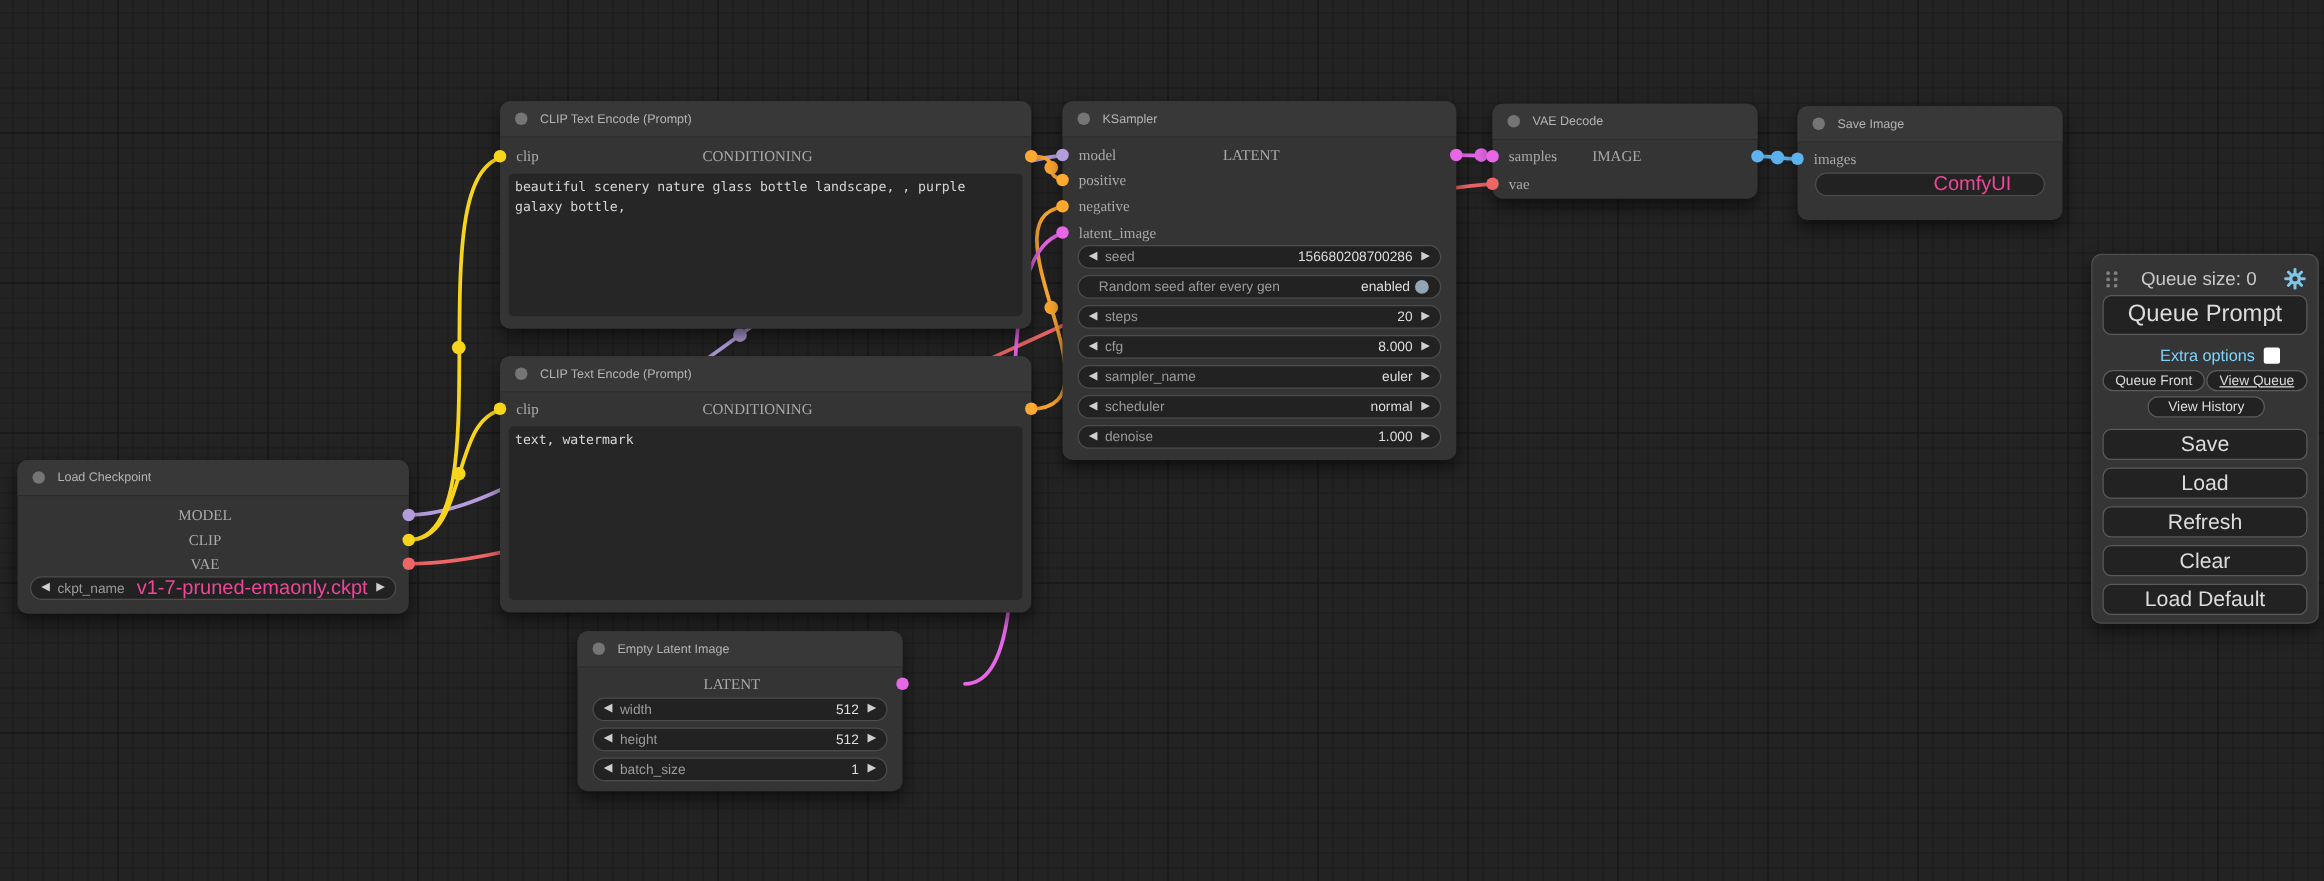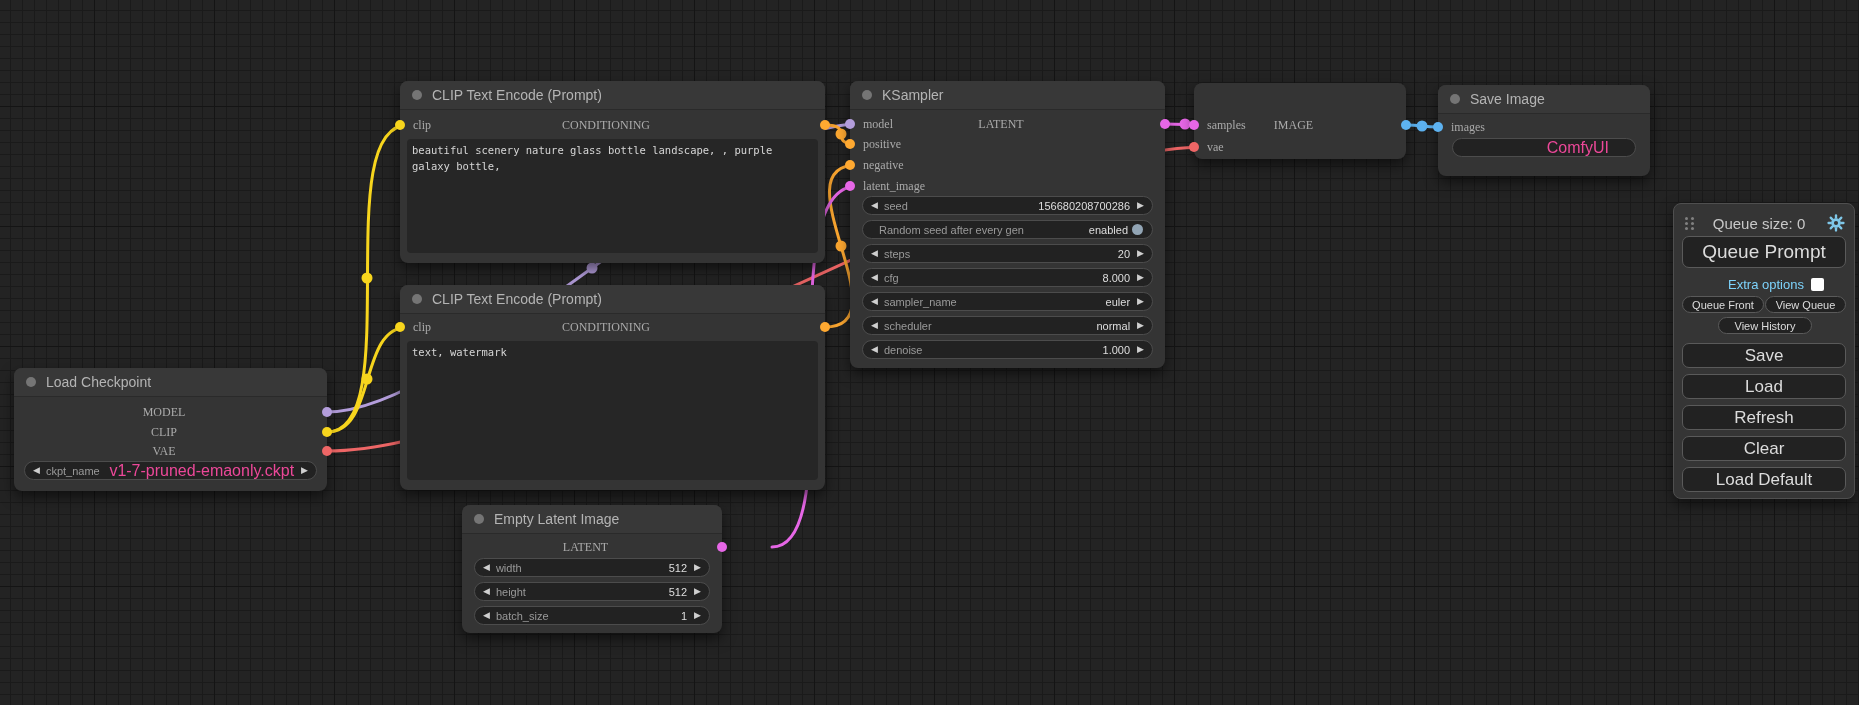--- a/index.html
+++ b/index.html
@@ -23,21 +23,21 @@
     position:absolute;background:#343434;border-radius:8px;
     box-shadow:0 6px 14px rgba(0,0,0,.55);
   }
   .ntitle{
     position:absolute;left:0;top:0;right:0;height:28px;
     background:#383838;border-radius:8px 8px 0 0;
     border-bottom:1px solid #2a2a2a;
     display:flex;align-items:center;
   }
   .tdot{width:10px;height:10px;border-radius:50%;background:#757575;margin:0 10px 0 12px;flex:none;}
-  .ttext{font-size:14px;color:#b4b4b4;white-space:nowrap;}
+  .ttext{font-size:10px;color:#b4b4b4;white-space:nowrap;}
   .slot{position:absolute;left:0;right:0;height:16px;display:flex;align-items:center;font-family:Liberation Serif, serif;}
   .sdot{position:absolute;width:10px;height:10px;border-radius:50%;top:3px;}
   .sdot.in{left:-5px;}
   .sdot.out{right:-5px;}
   .slabel{font-size:12px;color:#aaa;white-space:nowrap;}
   .slot.inrow .slabel{margin-left:13px;}
   .slot.outrow{justify-content:center;}
   .slot.outrow .slabel{margin-right:13px;}
   .widget{
     position:absolute;height:19px;background:#222;border:1px solid #4c4c4c;
@@ -253,20 +253,24 @@
     </div>
     <div class="widget" style="top:101px;left:12px;right:12px;">
       <span class="warrow">◀</span>
       <span class="wlabel">batch_size</span>
       <span class="wvalue">1</span>
       <span class="warrow">▶</span>
     </div>
   </div>
 
   <div class="node" style="left:1194px;top:83px;width:212px;height:76px;">
+    <div class="ntitle">
+      <span class="tdot"></span>
+      <span class="ttext">VAE Decode</span>
+    </div>
     <div class="slot inrow" style="top:34px">
       <span class="sdot in" style="background:#e767e7"></span>
       <span class="slabel">samples</span>
     </div>
     <div class="slot outrow" style="top:34px">
       <span class="slabel">IMAGE</span>
       <span class="sdot out" style="background:#5db2f0"></span>
     </div>
     <div class="slot inrow" style="top:56px">
       <span class="sdot in" style="background:#ee6666"></span>
@@ -325,21 +329,21 @@
           <circle cx="10" cy="10" r="2.3" fill="#353535"></circle>
         </svg>
       </span>
     </div>
     <div class="qbtn qbig" style="top:32px">Queue Prompt</div>
     <div class="extra-row">
       <span class="extra-label">Extra options</span>
       <span class="checkbox"></span>
     </div>
     <div class="qbtn qsmall" style="top:92px;left:8px;width:82px;">Queue Front</div>
-    <div class="qbtn qsmall" style="top:92px;right:8px;width:81px;">View Queue</div>
+    <div class="qbtn qsmall" style="top:92px;right:8px;width:81px;text-decoration:underline;">View Queue</div>
     <div class="qbtn qsmall" style="top:113px;left:44px;width:94px;">View History</div>
     <div class="qbtn qmed" style="top:139px">Save</div>
     <div class="qbtn qmed" style="top:170px">Load</div>
     <div class="qbtn qmed" style="top:201px">Refresh</div>
     <div class="qbtn qmed" style="top:232px">Clear</div>
     <div class="qbtn qmed" style="top:263px">Load Default</div>
   </div>
 
 </div>
 

